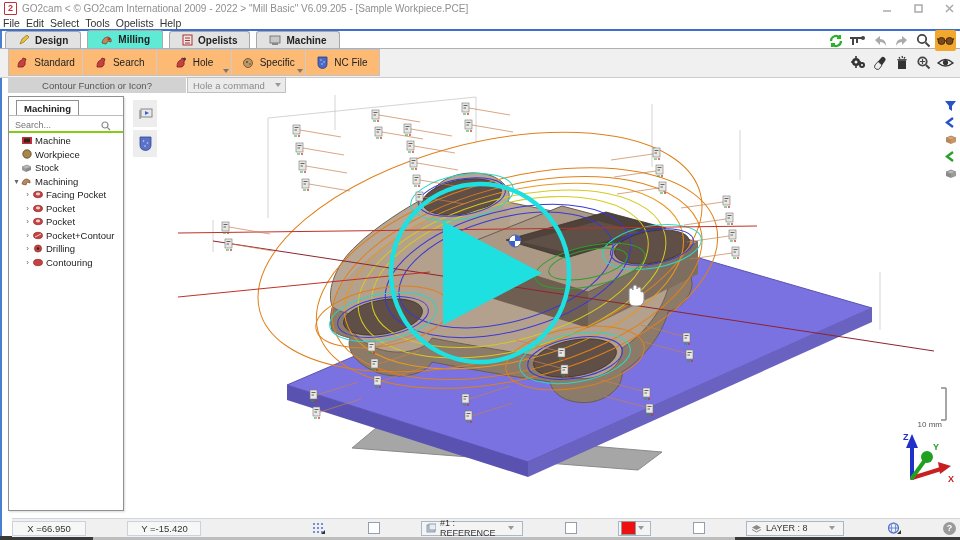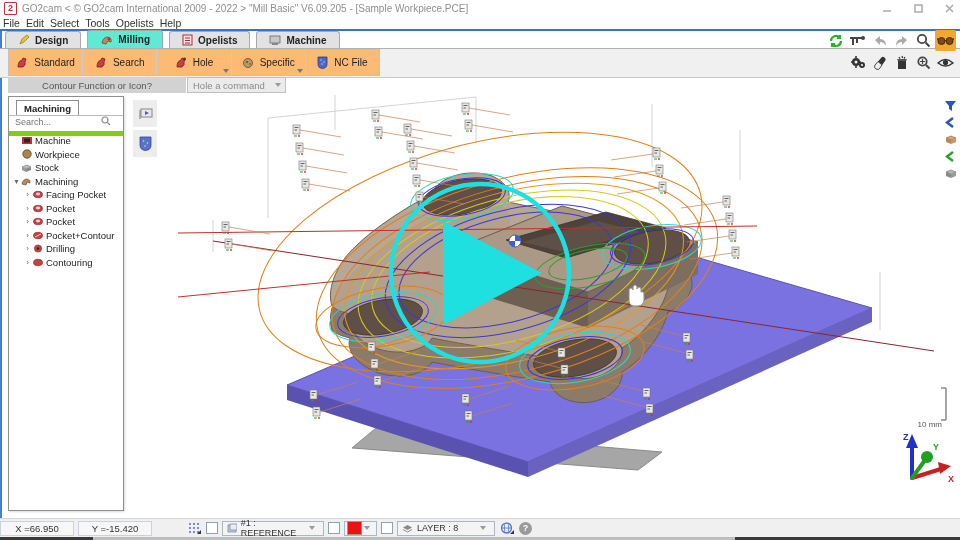--- a/index.html
+++ b/index.html
@@ -44,40 +44,40 @@
              border:1px solid #c0c0c0;display:flex;align-items:center;font-size:9.5px;color:#8a8a8a;
              padding-left:5px;z-index:4}
   .combo-chevron{margin-left:auto;margin-right:4px;width:0;height:0;
                  border-left:3px solid transparent;border-right:3px solid transparent;border-top:4px solid #999}
   
   .side-panel{position:absolute;left:8px;top:96px;width:114px;height:413px;background:#ffffff;
               border:1px solid #8f8f8f;box-shadow:1px 1px 2px rgba(0,0,0,.15);z-index:8}
   .panel-tab{position:absolute;top:3px;left:7px;height:14px;padding:0 7px;background:#ffffff;
              border:1px solid #8f8f8f;font-size:9.5px;font-weight:bold;display:flex;align-items:center}
   .panel-tabline{position:absolute;top:18px;left:0;right:0;height:1px;background:#bbbbbb}
-  .search-row{position:absolute;top:19px;left:0;right:0;height:15px;border-bottom:5px solid #84cc16;
-              display:flex;align-items:flex-start;padding:0 4px;color:#999;font-size:9px}
+  .search-row{position:absolute;top:19px;left:0;right:0;height:15px;border-bottom:2px solid #84cc16;
+              display:flex;align-items:flex-end;padding:0 4px;color:#999;font-size:9px}
   .search-row input{border:none;outline:none;width:84px;font-size:9px;font-family:"Liberation Sans",sans-serif;color:#666;background:transparent}
   .tree{position:absolute;top:37px;left:0;right:0}
   .tree-row{height:13.5px;display:flex;align-items:center;font-size:9.5px;color:#222}
   .tree-row .chev{width:9px;text-align:center;color:#666;font-size:8px;flex:none}
   .tree-row.lvl0 {padding-left:3px}
   .tree-row.lvl1 {padding-left:14px}
   .ticon{width:11px;height:10px;flex:none;margin-right:3px;display:flex;align-items:center;justify-content:center}
   
   .mini-left{position:absolute;left:133px;top:100px;z-index:6}
   .mini-left .mbtn{width:24px;height:27px;background:#ededed;margin-bottom:3px;
                    display:flex;align-items:center;justify-content:center}
   .mini-right{position:absolute;right:2px;top:98px;z-index:6;display:flex;flex-direction:column;gap:2px;align-items:center}
   .mini-right .mbtn{width:16px;height:15px;display:flex;align-items:center;justify-content:center}
   
   #scene{position:absolute;left:0;top:93px;z-index:1}
   
-  .statusbar{position:absolute;left:0;right:0;top:518px;height:18px;background:#f0f0f0;
-             border-top:1px solid #d5d5d5;display:flex;align-items:center;justify-content:flex-start;
+  .statusbar{position:absolute;left:12px;right:0;top:518px;height:18px;background:#f0f0f0;
+             border-top:1px solid #d5d5d5;display:flex;align-items:center;justify-content:space-between;
              gap:4px;padding-right:4px;font-size:9.5px;color:#333;z-index:9}
   .coord-cell{height:13px;border:1px solid #c9d2de;background:#f7f7f7;display:flex;align-items:center;
               justify-content:center;padding:0 7px;min-width:58px}
   .sb-check{width:10px;height:10px;border:1px solid #8fa0b5;background:#ffffff}
   .sb-combo{height:13px;border:1px solid #a9b8c9;background:#f4f4f4;display:flex;align-items:center;
             gap:4px;padding:0 4px;font-size:9px;color:#333}
   .sb-btn{width:16px;height:14px;display:flex;align-items:center;justify-content:center}
   .swatch{width:13px;height:12px;background:#ee1111;border:1px solid #999}
   .swatch-wrap{display:flex;align-items:center;gap:2px;border:1px solid #a9b8c9;background:#f4f4f4;height:13px;padding:0 2px}
   .help-btn{width:13px;height:13px;border-radius:50%;background:#9a9a9a;color:#fff;font-size:9px;

